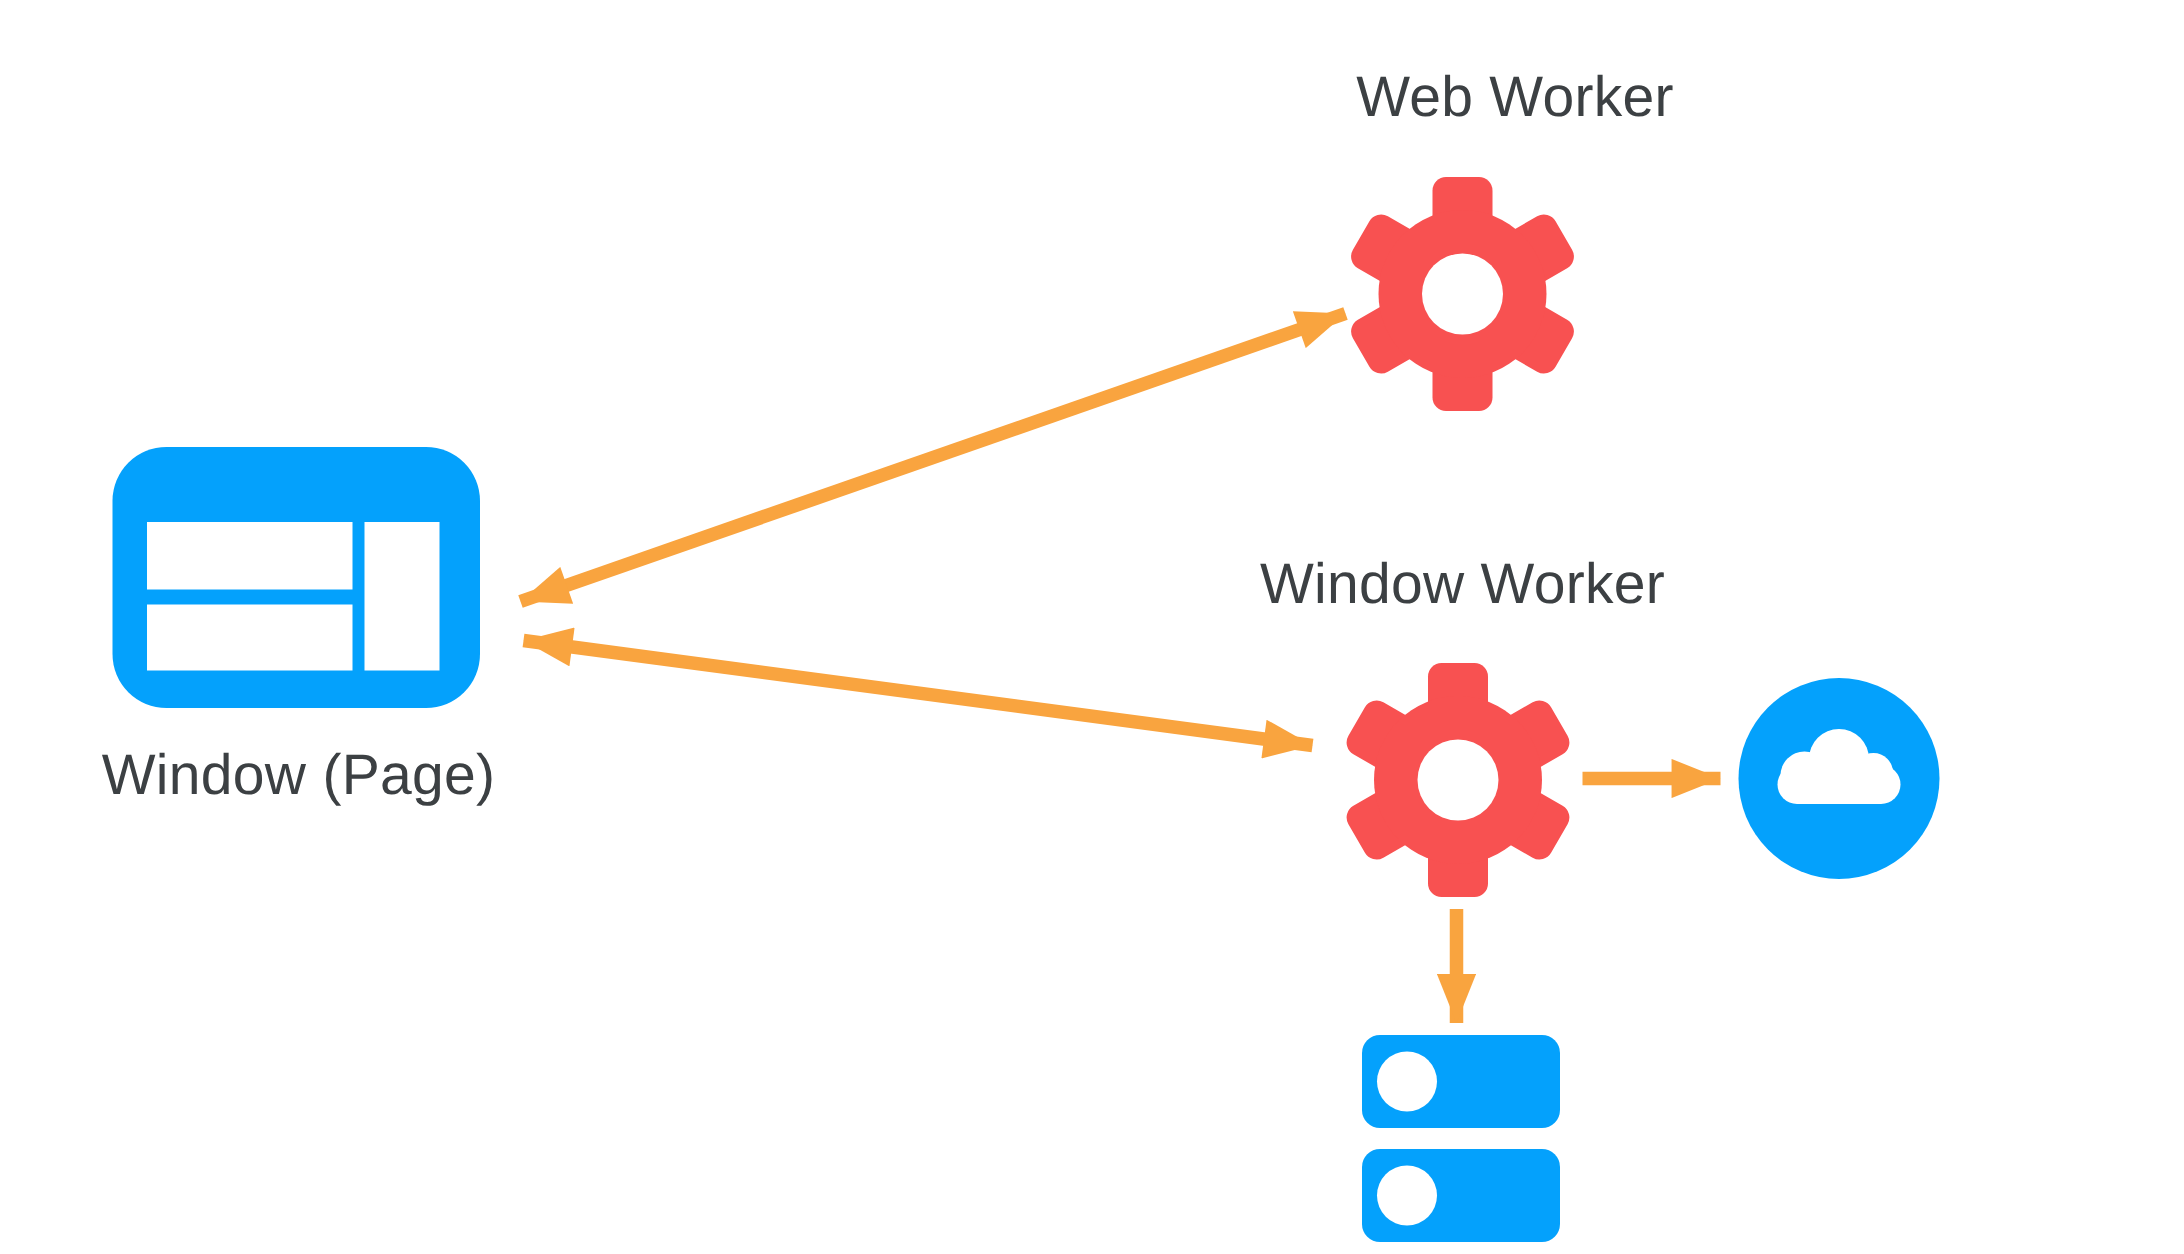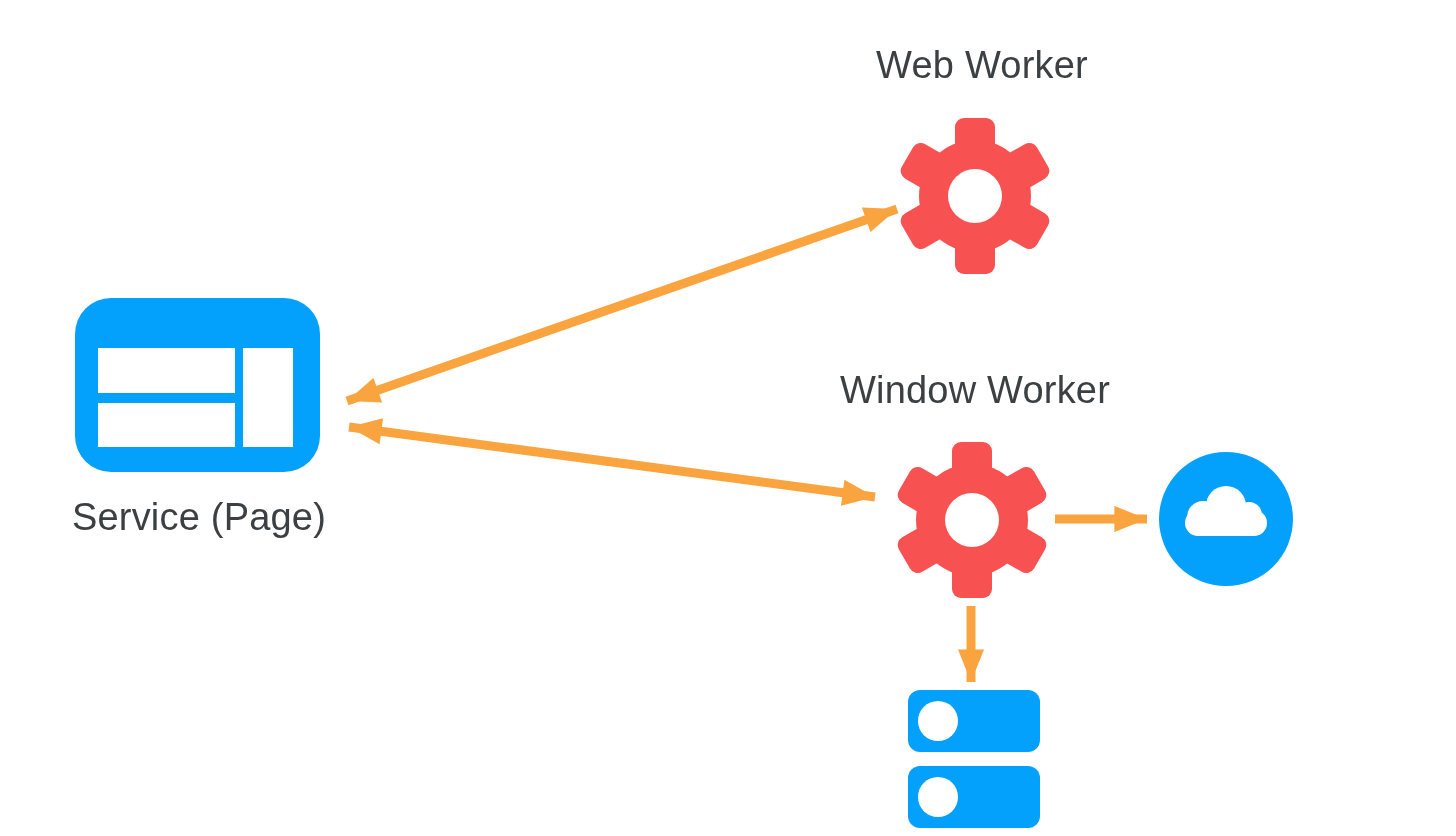--- a/index.html
+++ b/index.html
@@ -24,21 +24,21 @@
     position: absolute;
     width: 300px;
     text-align: center;
     font-size: 38px;
     font-weight: 500;
     letter-spacing: 0.2px;
     color: #3c4043;
     white-space: nowrap;
     user-select: none;
   }
-  .label-web-worker    { left: 832px; top: 44px; }
+  .label-web-worker    { left: 860px; top: 44px; }
   .label-service-worker{ left: 825px; top: 369px; }
   .label-window        { left: 49px;  top: 496px; }
 </style>
 </head>
 <body>
 
 <div class="canvas">
 
   <svg class="layer" width="1456" height="836" viewBox="0 0 1456 836">
     <defs>
@@ -92,15 +92,15 @@
       <rect x="908" y="766" width="132" height="62" rx="12" fill="#04A1FC"></rect>
       <circle cx="938" cy="721" r="20" fill="#FFFFFF"></circle>
       <circle cx="938" cy="797" r="20" fill="#FFFFFF"></circle>
     </g>
   </svg>
 
   <div class="node-label label-web-worker">Web Worker</div>
 
   <div class="node-label label-service-worker">Window Worker</div>
 
-  <div class="node-label label-window">Service (Page)</div>
+  <div class="node-label label-window">Window (Page)</div>
 
 </div>
 
 </body></html>

